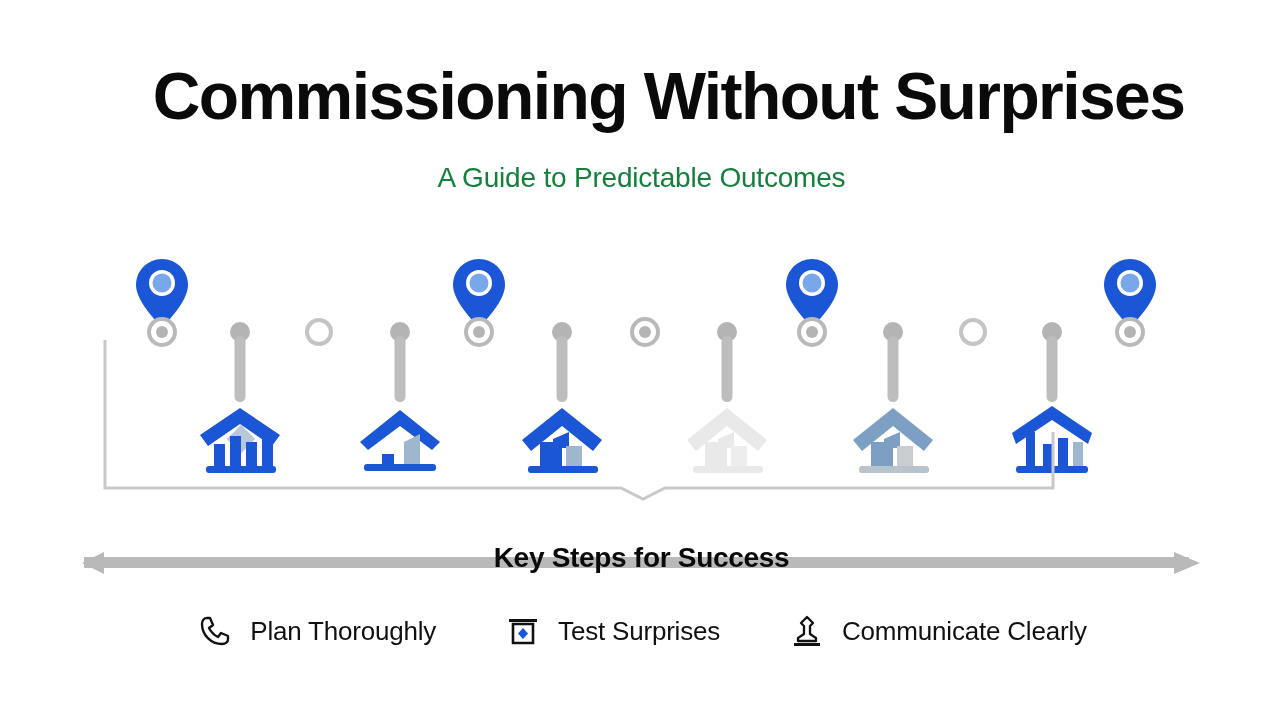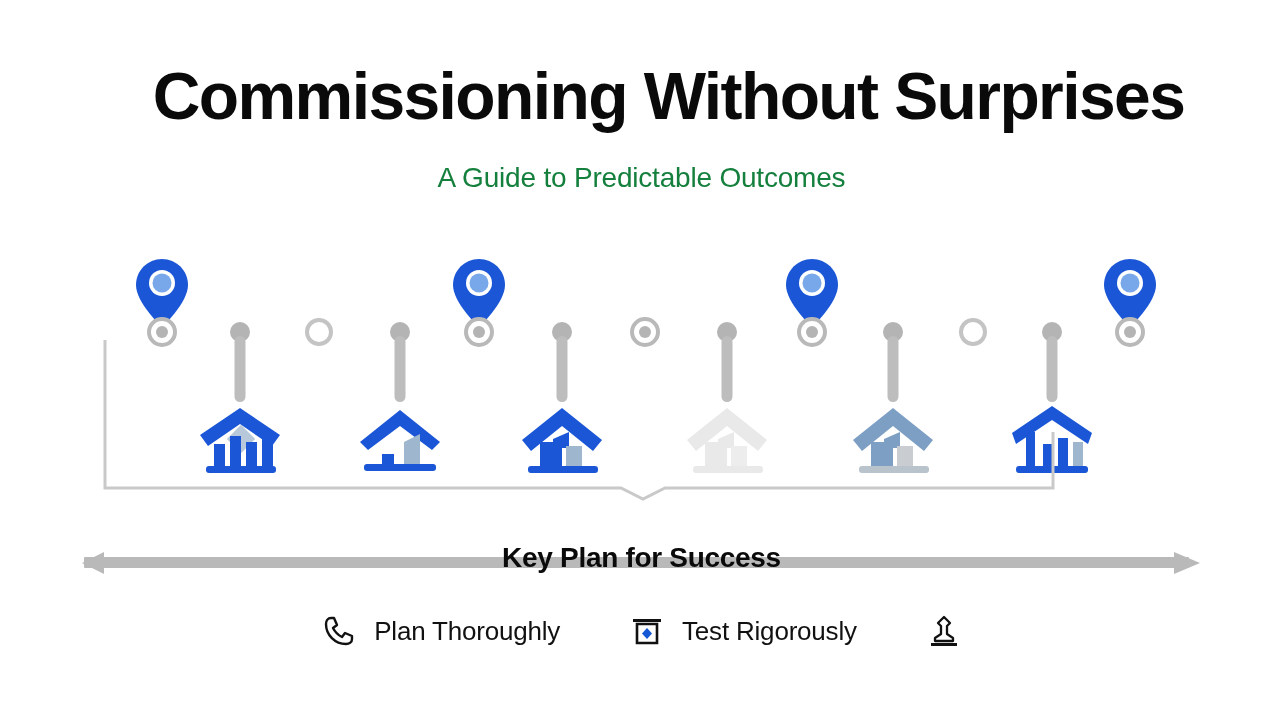--- a/index.html
+++ b/index.html
@@ -234,37 +234,38 @@
           <rect x="67" y="40" width="10" height="24" fill="#9fb6cf"></rect>
           <rect x="10" y="64" width="72" height="7" rx="3" fill="#1a56d6"></rect>
         </svg>
       </div>
   </div>
 
   <svg class="bracket" viewBox="0 0 1283 280">
     <path id="bracket-path" fill="none" stroke="#c9c9c9" stroke-width="3" stroke-linejoin="miter" d="M 105 110 L 105 258 L 621 258 L 643 269 L 665 258 L 1053 258 L 1053 202"></path>
   </svg>
 
-  <div class="key-title">Key Plan for Success</div>
+  <div class="key-title">Key Steps for Success</div>
   <div class="steps" id="steps-layer">
       <div class="step">
         <svg class="step-icon" viewBox="0 0 38 38">
           <path d="M11 6 C8 6 6 8.5 6 12 C6 23 15 32 26 32 C29.5 32 32 30 32 27 L32 24 L25 21 L22 25 C18 23 15 20 13 16 L17 13 L14 6 Z" fill="none" stroke="#111" stroke-width="2.4" stroke-linejoin="round"></path>
         </svg>
         <span class="step-label">Plan Thoroughly</span>
       </div>
       <div class="step">
         <svg class="step-icon" viewBox="0 0 38 38">
           <rect x="5" y="7" width="28" height="3" fill="#111"></rect>
           <path d="M9 12 L29 12 L29 31 L9 31 Z" fill="none" stroke="#111" stroke-width="2.6"></path>
           <path d="M19 16 L24 21.5 L19 27 L14 21.5 Z" fill="#1558d6"></path>
         </svg>
-        <span class="step-label">Test Rigorously</span>
+        <span class="step-label">Test Surprises</span>
       </div>
       <div class="step">
         <svg class="step-icon" viewBox="0 0 38 38">
           <path d="M19 5 L25 11 L22 14 L22 22 L28 26 L28 29 L10 29 L10 26 L16 22 L16 14 L13 11 Z" fill="none" stroke="#111" stroke-width="2.3" stroke-linejoin="round"></path>
           <rect x="6" y="31" width="26" height="3" fill="#111"></rect>
         </svg>
+        <span class="step-label">Communicate Clearly</span>
       </div>
     </div>
 
 </div>
 
 </body></html>

